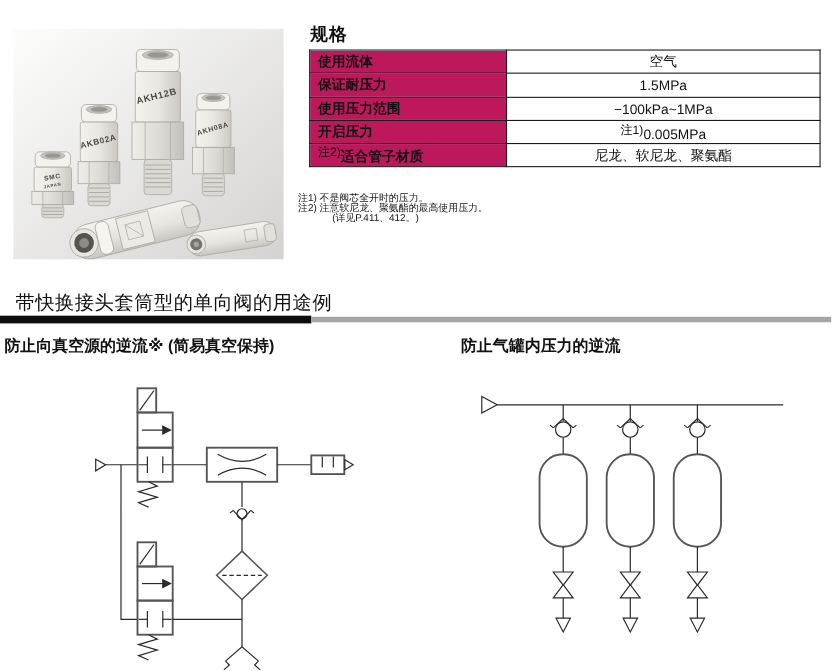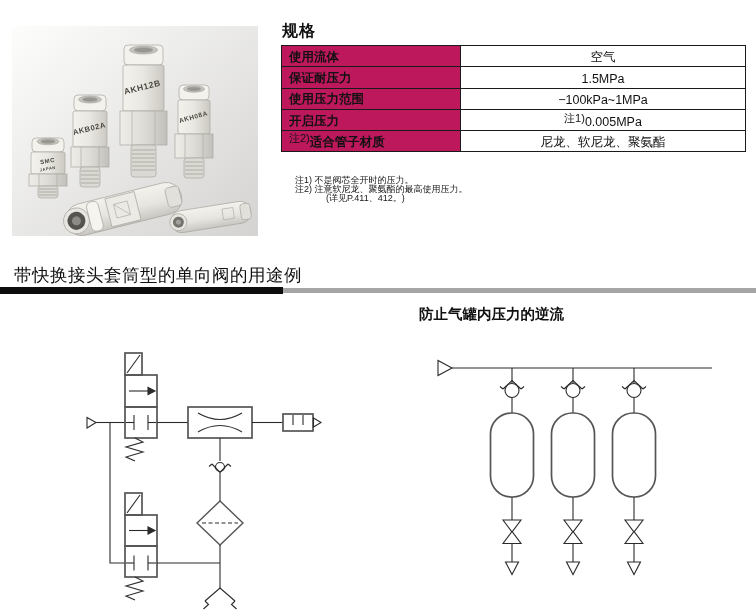--- a/index.html
+++ b/index.html
@@ -14,21 +14,21 @@
   .photo { position:absolute; left:12px; top:26px; width:246px; height:210px; }
   
   .spec-title { position:absolute; left:282px; top:21px; font-size:16px; font-weight:bold; letter-spacing:1px; }
   .spec-table { position:absolute; left:281px; top:45px; width:465px;
     border-collapse:collapse; table-layout:fixed; }
   .spec-table td { border:1.3px solid #1a1a1a; height:21.3px; font-size:12.5px;
     vertical-align:middle; overflow:hidden; white-space:nowrap; }
   .spec-table td.lbl { background:#be185d; width:179px; font-weight:bold; padding-left:7px; }
   .spec-table td.val { text-align:center; }
   .spec-table sup { font-size:11px; vertical-align:4px; font-weight:normal; }
-  .notes { position:absolute; left:271px; top:176px; font-size:9px; line-height:8.8px; color:#161616;margin-left:24px; }
+  .notes { position:absolute; left:271px; top:176px; font-size:9px; line-height:8.8px; color:#161616; }
   .notes .indent { padding-left:31px; }
   
   .sec-title { position:absolute; left:14px; top:263px; font-size:17.5px; font-weight:normal; letter-spacing:0.5px; }
   .sec-bar { position:absolute; left:0; top:287px; width:756px; height:7px; }
   .sec-bar .black { position:absolute; left:0; top:0; width:283px; height:7px; background:#0d0d0d; }
   .sec-bar .gray  { position:absolute; left:283px; top:1px; width:473px; height:5px; background:#a5a5a5; }
   .sub { position:absolute; top:305px; font-size:14.5px; font-weight:bold; }
   .sub.left  { left:4px; }
   .sub.right { left:397px;padding-left:22px; }
   
@@ -192,20 +192,21 @@
     <div>注2) 注意软尼龙、聚氨酯的最高使用压力。</div>
     <div class="indent">(详见P.411、412。)</div>
   </div>
 
   <div class="sec-title">带快换接头套筒型的单向阀的用途例</div>
   <div class="sec-bar">
     <div class="black"></div>
     <div class="gray"></div>
   </div>
 
+  <div class="sub left">防止向真空源的逆流※ (简易真空保持)</div>
   <div class="sub right">防止气罐内压力的逆流</div>
 
   <svg class="diagrams" viewBox="0 330 756 280">
 
     <g stroke="#2b2b2b" stroke-width="1.1" fill="none">
       <polygon points="87,417.5 87,428 96,422.5" fill="#fff"></polygon>
       <line x1="96" y1="422.5" x2="125" y2="422.5"></line>
       <polyline points="110,422.5 110,563 125,563"></polyline>
 
       <g>

